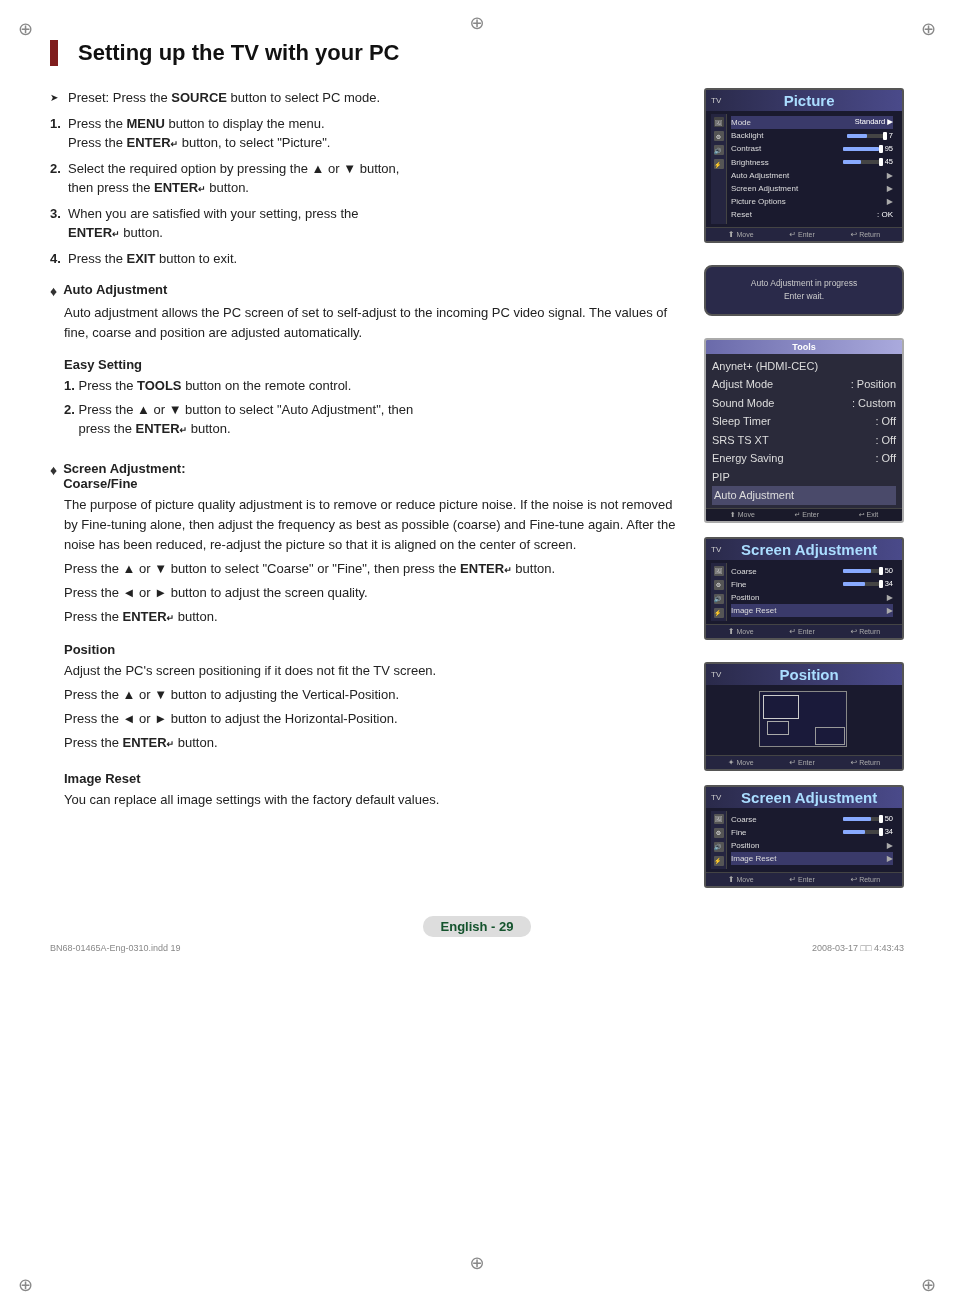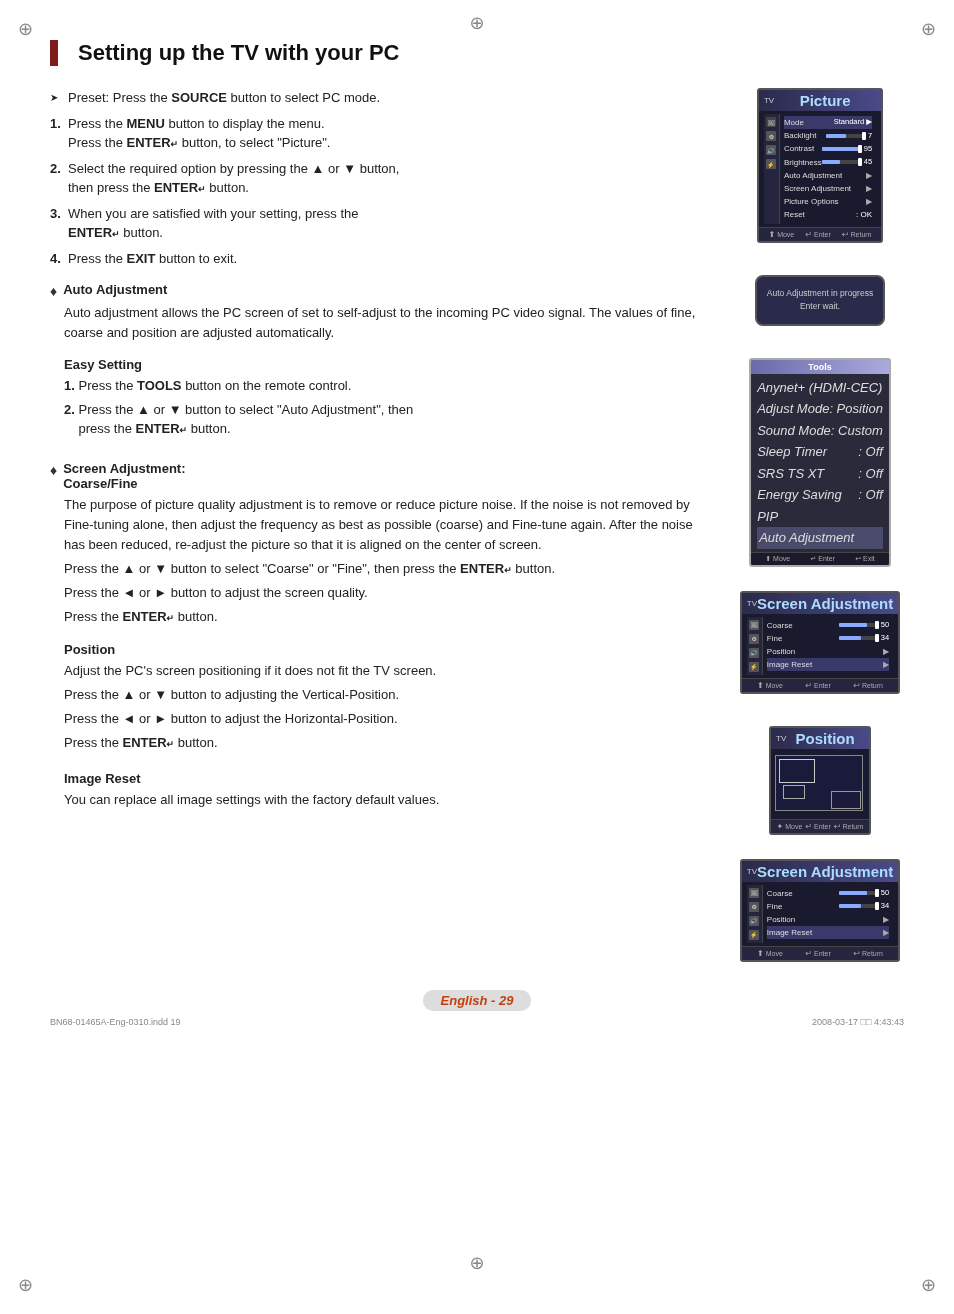--- a/index.html
+++ b/index.html
@@ -39,26 +39,25 @@
       gap: 20px;
       margin-top: 10px;
     }
 
     .left-col {
       flex: 1;
       min-width: 0;
     }
 
     .right-col {
-      width: 168px;
+      width: 200px;
       flex-shrink: 0;
       display: flex;
       flex-direction: column;
-      gap: 24px;
-      align-items: center;
+      gap: 14px;
     }
 
     
     .page-title-wrap {
       border-left: 8px solid #7f1d1d;
       padding-left: 20px;
       margin-bottom: 22px;
     }
     .page-title {
       font-size: 22px;
@@ -294,23 +293,22 @@
     .tools-body {
       padding: 3px 6px;
       background: #2a2a3a;
       color: #ddd;
     }
 
     .tools-row {
       display: flex;
       justify-content: space-between;
       padding: 1px 0;
-      font-size: 13px;
+      font-size: 11px;
       line-height: 1.5;
-      font-style: italic;
     }
 
     .tools-row.highlighted {
       background: #4a4a6a;
       padding: 1px 2px;
     }
 
     .tools-footer {
       background: #1a1a2a;
       display: flex;
@@ -354,22 +352,21 @@
       align-items: center;
       gap: 6px;
     }
 
     .language-badge {
       background: #ddd;
       border-radius: 10px;
       padding: 3px 18px;
       font-size: 13px;
       font-weight: bold;
-      color: #c2410c;
-      font-style: italic;
+      color: #14532d;
     }
 
     .footer-info {
       font-size: 9px;
       color: #888;
       display: flex;
       justify-content: space-between;
       width: 100%;
     }
 

